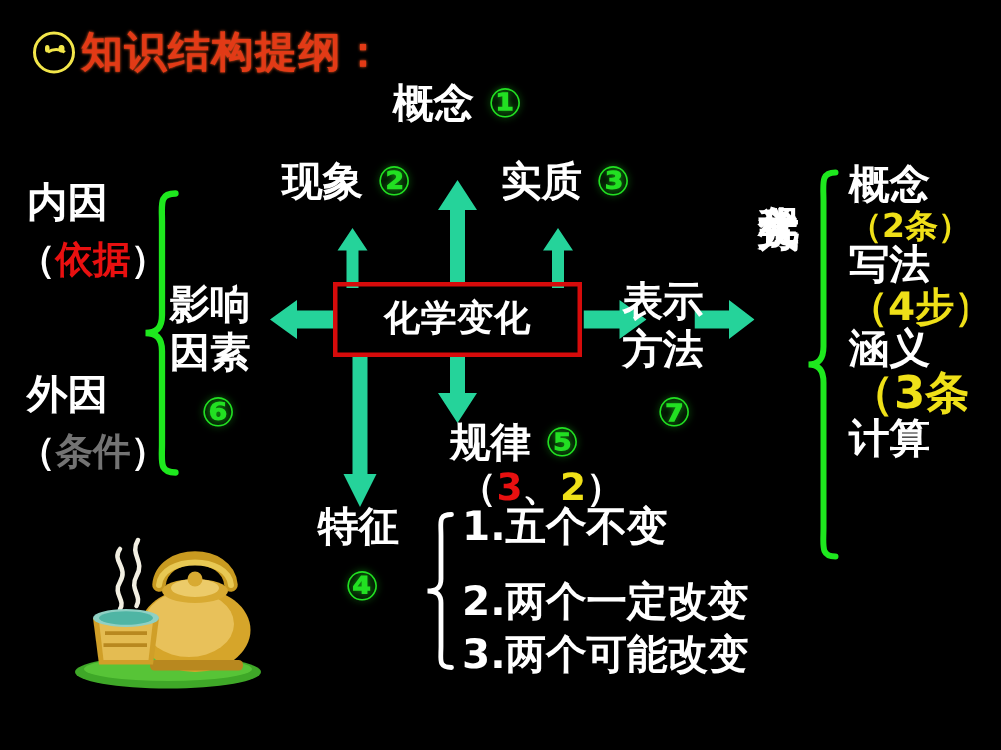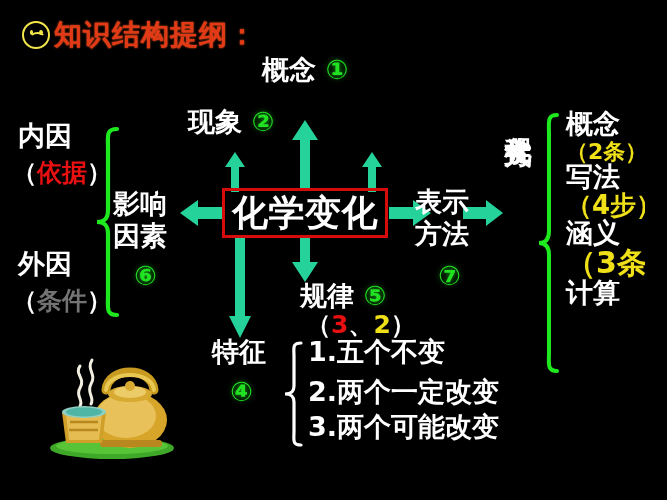--- a/index.html
+++ b/index.html
@@ -95,21 +95,21 @@
     top: 188px;
     width: 166px;
     height: 50px;
     border: 3px solid #d60b0b;
     box-sizing: border-box;
     display: flex;
     align-items: center;
     justify-content: center;
   }
   #center-box-label {
-    font-size: 36px;
+    font-size: 24px;
     color: #ffffff;
     font-weight: bold;
     letter-spacing: 0.5px;
   }
 
   
   .arrow { position: absolute; }
   .arrow svg { display: block; }
 
   
@@ -198,20 +198,24 @@
   <div class="abs cn node" style="left:262px; top:56px;">
     <span>概念</span>
     <span class="circnum">①</span>
   </div>
 
   <div class="abs cn node" style="left:188px; top:108px;">
     <span>现象</span>
     <span class="circnum">②</span>
   </div>
 
+  <div class="abs cn node" style="left:334px; top:108px;">
+    <span>实质</span>
+    <span class="circnum">③</span>
+  </div>
 
   <div class="abs cn node" style="left:18px; top:122px;">
     <span>内因</span>
   </div>
   <div class="abs cn node" style="left:18px; top:250px;">
     <span>外因</span>
   </div>
 
   <div class="abs cn node sm" style="left:12px; top:160px;">
     <span class="paren-wrap">（</span><span class="paren-red">依据</span><span class="paren-wrap">）</span>
@@ -245,21 +249,21 @@
   </div>
   <div class="abs cn node circnum" style="left:230px; top:378px;">④</div>
 
   <div class="abs brace" style="left:282px; top:340px;">
     <svg width="22" height="108" viewBox="0 0 22 108">
       <path d="M19 3 C 10 3, 12 8, 12 17 L12 46 C12 52, 9 54, 3 54 C9 54, 12 56, 12 62 L12 91 C12 100, 10 105, 19 105" fill="none" stroke="#ffffff" stroke-width="3.2" stroke-linecap="round"></path>
     </svg>
   </div>
 
   <div class="abs" id="feature-list" style="left:308px; top:338px;">
-    <div class="cn node" style="margin-bottom:12px;">
+    <div class="cn node" style="margin-bottom:22px;">
       <span>1.</span><span>五个不变</span>
     </div>
     <div class="cn node" style="margin-bottom:6px;text-align:right;">
       <span>2.</span><span>两个一定改变</span>
     </div>
     <div class="cn node">
       <span>3.</span><span>两个可能改变</span>
     </div>
   </div>
 

